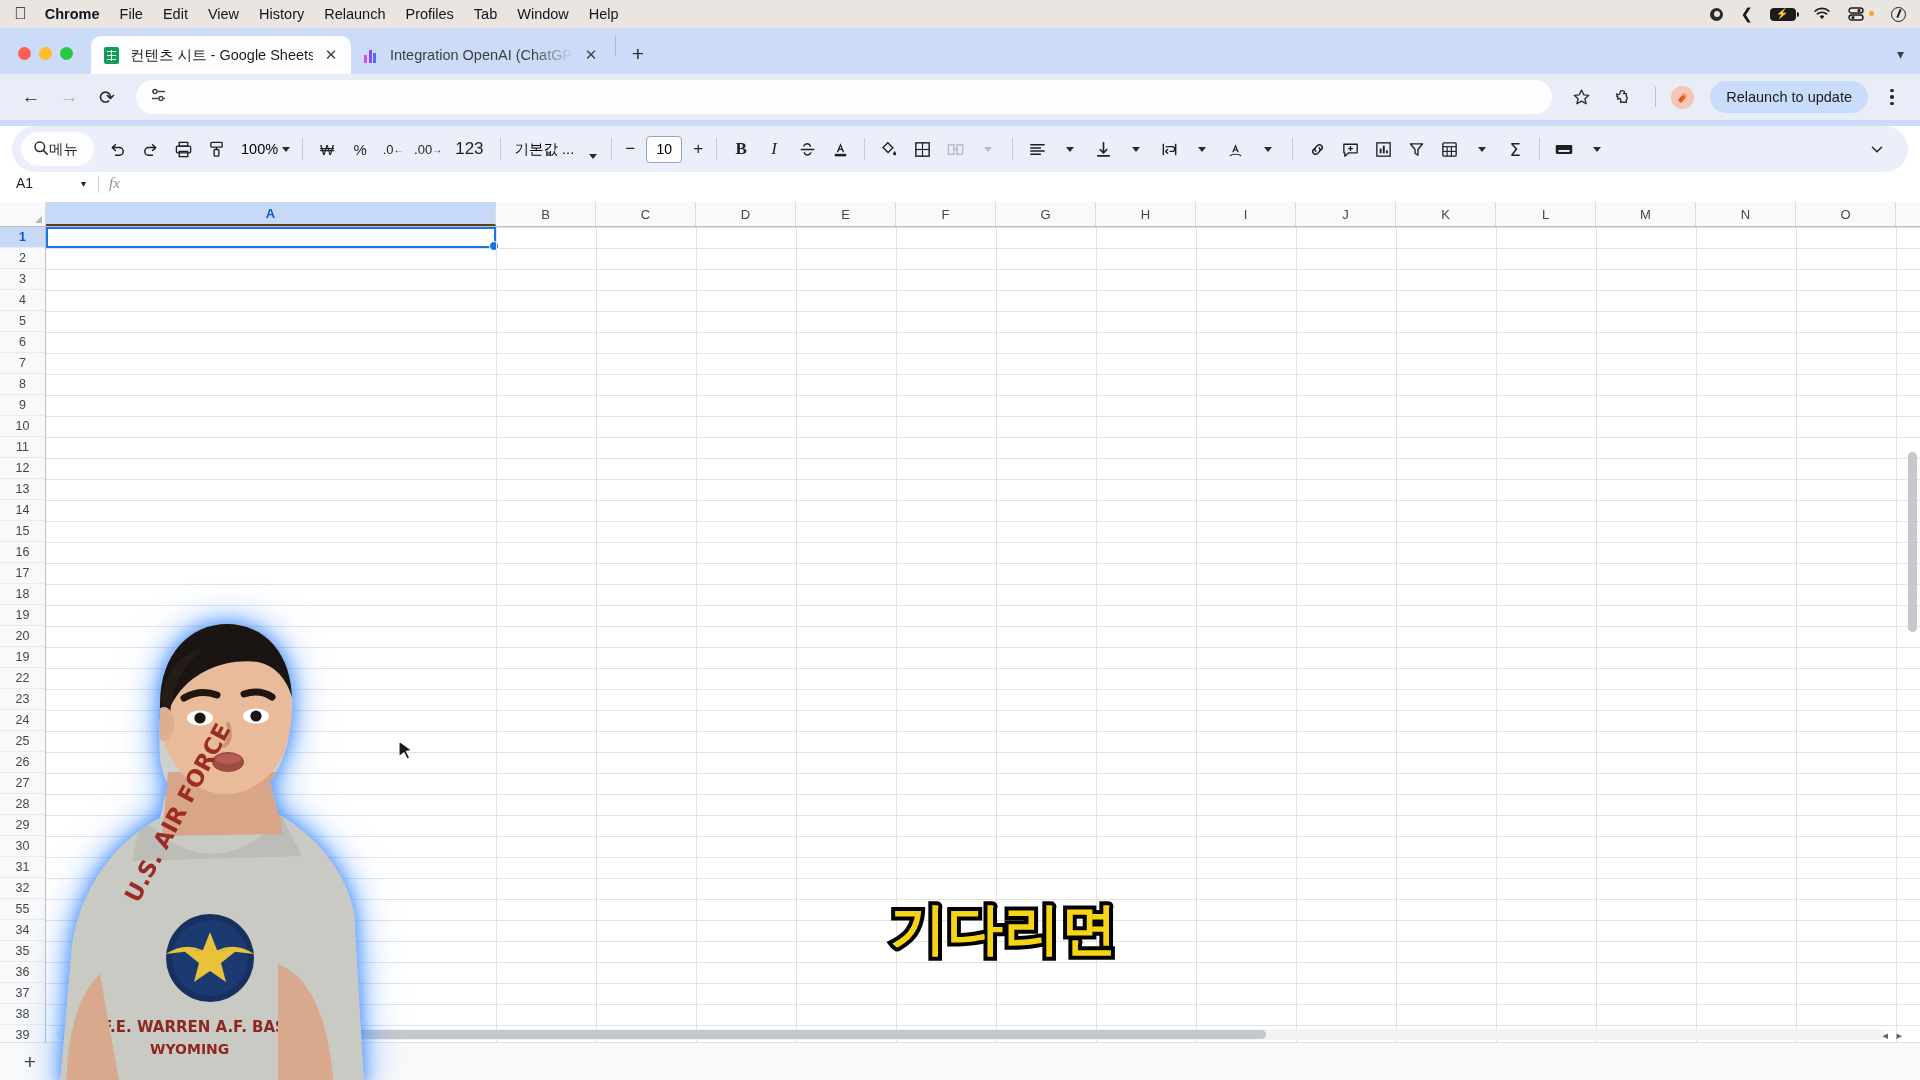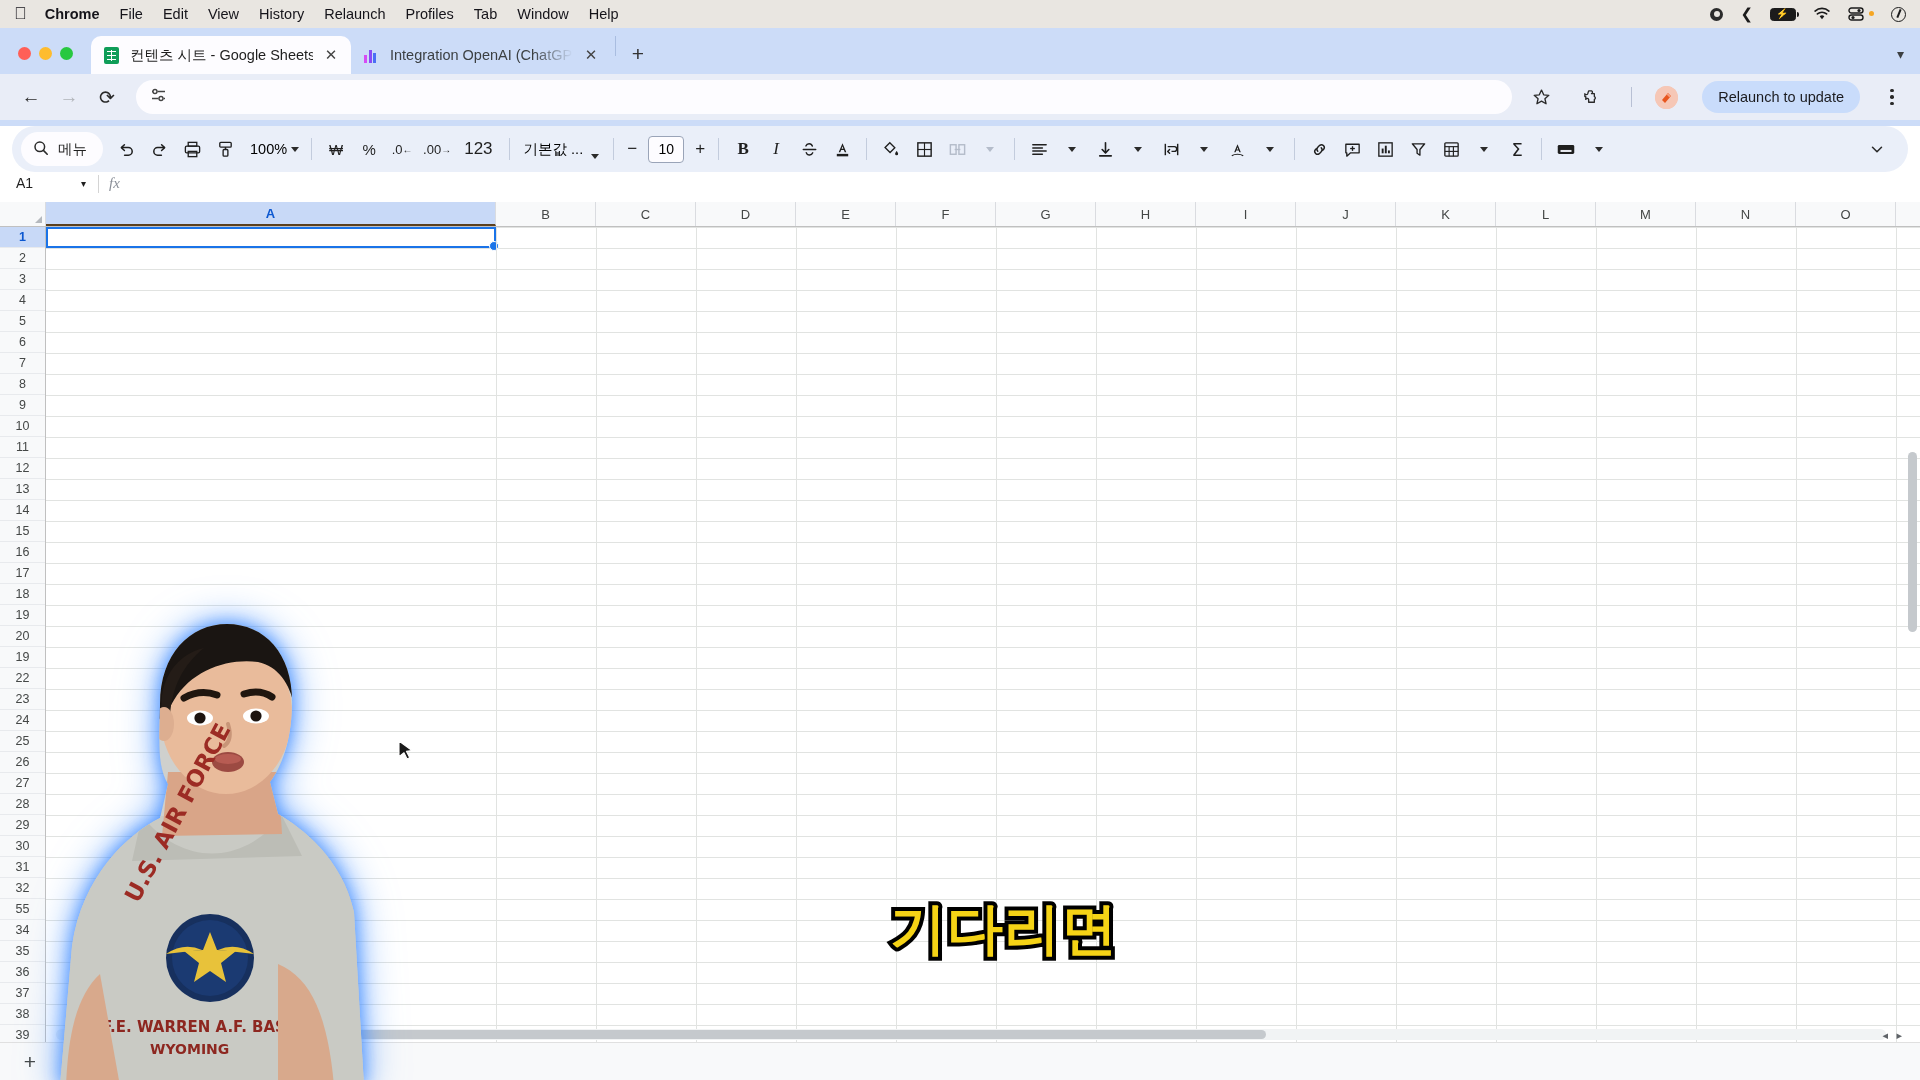--- a/index.html
+++ b/index.html
@@ -108,21 +108,21 @@
     align-items: center;
     padding: 0 14px;
     margin: 0 8px;
     font-size: 15px;
     color: #1f1f1f;
     gap: 10px;
     overflow:hidden;
   }
   .ic-tune { width:17px; height:17px; flex:none; }
   .url-text { white-space: nowrap; overflow: hidden; }
-  .omni-right { display: flex; align-items: center; gap: 16px; }
+  .omni-right { display: flex; align-items: center; gap: 8px; }
   .omni-icon { width: 34px; height: 34px; display:flex; align-items:center; justify-content:center; }
   .vsep { width:1px; height:20px; background:#b8c0d4; margin:0 7px; }
   .profile-av { width:23px; height:23px; border-radius:50%; background:#f3c4b3; display:flex; align-items:center; justify-content:center; overflow:hidden;}
   .relaunch {
     height: 32px; padding: 0 16px; background: #c9dcfb; border-radius: 16px;
     display:flex; align-items:center; font-size: 14.5px; color:#1b1b1f; margin-left: 8px; white-space:nowrap;
   }
   .kebab { width: 28px; height: 32px; display:flex; flex-direction:column; align-items:center; justify-content:center; gap:3px; margin-left:2px;}
   .kebab i { width:3.4px; height:3.4px; border-radius:50%; background:#2a2a2a; display:block; }
 
@@ -136,26 +136,26 @@
     border-radius: 23px;
     display: flex;
     align-items: center;
     padding: 0 9px;
     gap: 1px;
   }
   .tbtn { height: 32px; min-width: 32px; display:flex; align-items:center; justify-content:center; border-radius:6px; color:#1f1f1f; font-size:15px; padding:0 4px;}
   .tbtn.wide { padding: 0 8px; }
   .search-menu {
     height: 34px; background:#fdfcff; border-radius:17px; display:flex; align-items:center;
-    padding: 0 16px 0 12px; gap: 9px; font-size: 14.5px; color:#1f1f1f; margin-right: 6px;
+    padding: 0 16px 0 12px; font-size: 14.5px; color:#1f1f1f; margin-right: 6px;
   }
   .tsep { width:1px; height:22px; background:#c3ccdd; margin: 0 7px; }
   .zoom-box { display:flex; align-items:center; gap:4px; font-size:14.5px; padding:0 4px 0 8px; }
   .caret { width:0; height:0; border-left:4.5px solid transparent; border-right:4.5px solid transparent; border-top:5.5px solid #2b2b2b; }
-  .font-box { display:flex; align-items:flex-end; gap:8px; font-size:14.5px; padding:0 6px; }
+  .font-box { display:flex; align-items:flex-end; gap:15px; font-size:14.5px; padding:0 6px; }
   .font-name { max-width:92px; overflow:hidden; white-space:nowrap; }
   .size-box { display:flex; align-items:center; gap:6px; }
   .size-input { width:36px; height:27px; border:1px solid #9aa4b8; border-radius:4px; display:flex; align-items:center; justify-content:center; font-size:14px; background:#fdfcff; }
   .sz-pm { font-size:17px; width:20px; text-align:center; color:#1f1f1f; }
   .tb-b { font-weight:bold; font-family:"Liberation Serif", serif; font-size:17px; }
   .tb-i { font-style:italic; font-family:"Liberation Serif", serif; font-size:17px; }
   .tb-dim { color:#b4bcca; }
   .toolbar-tail { margin-left:auto; display:flex; align-items:center; padding-right:6px; }
 
   

